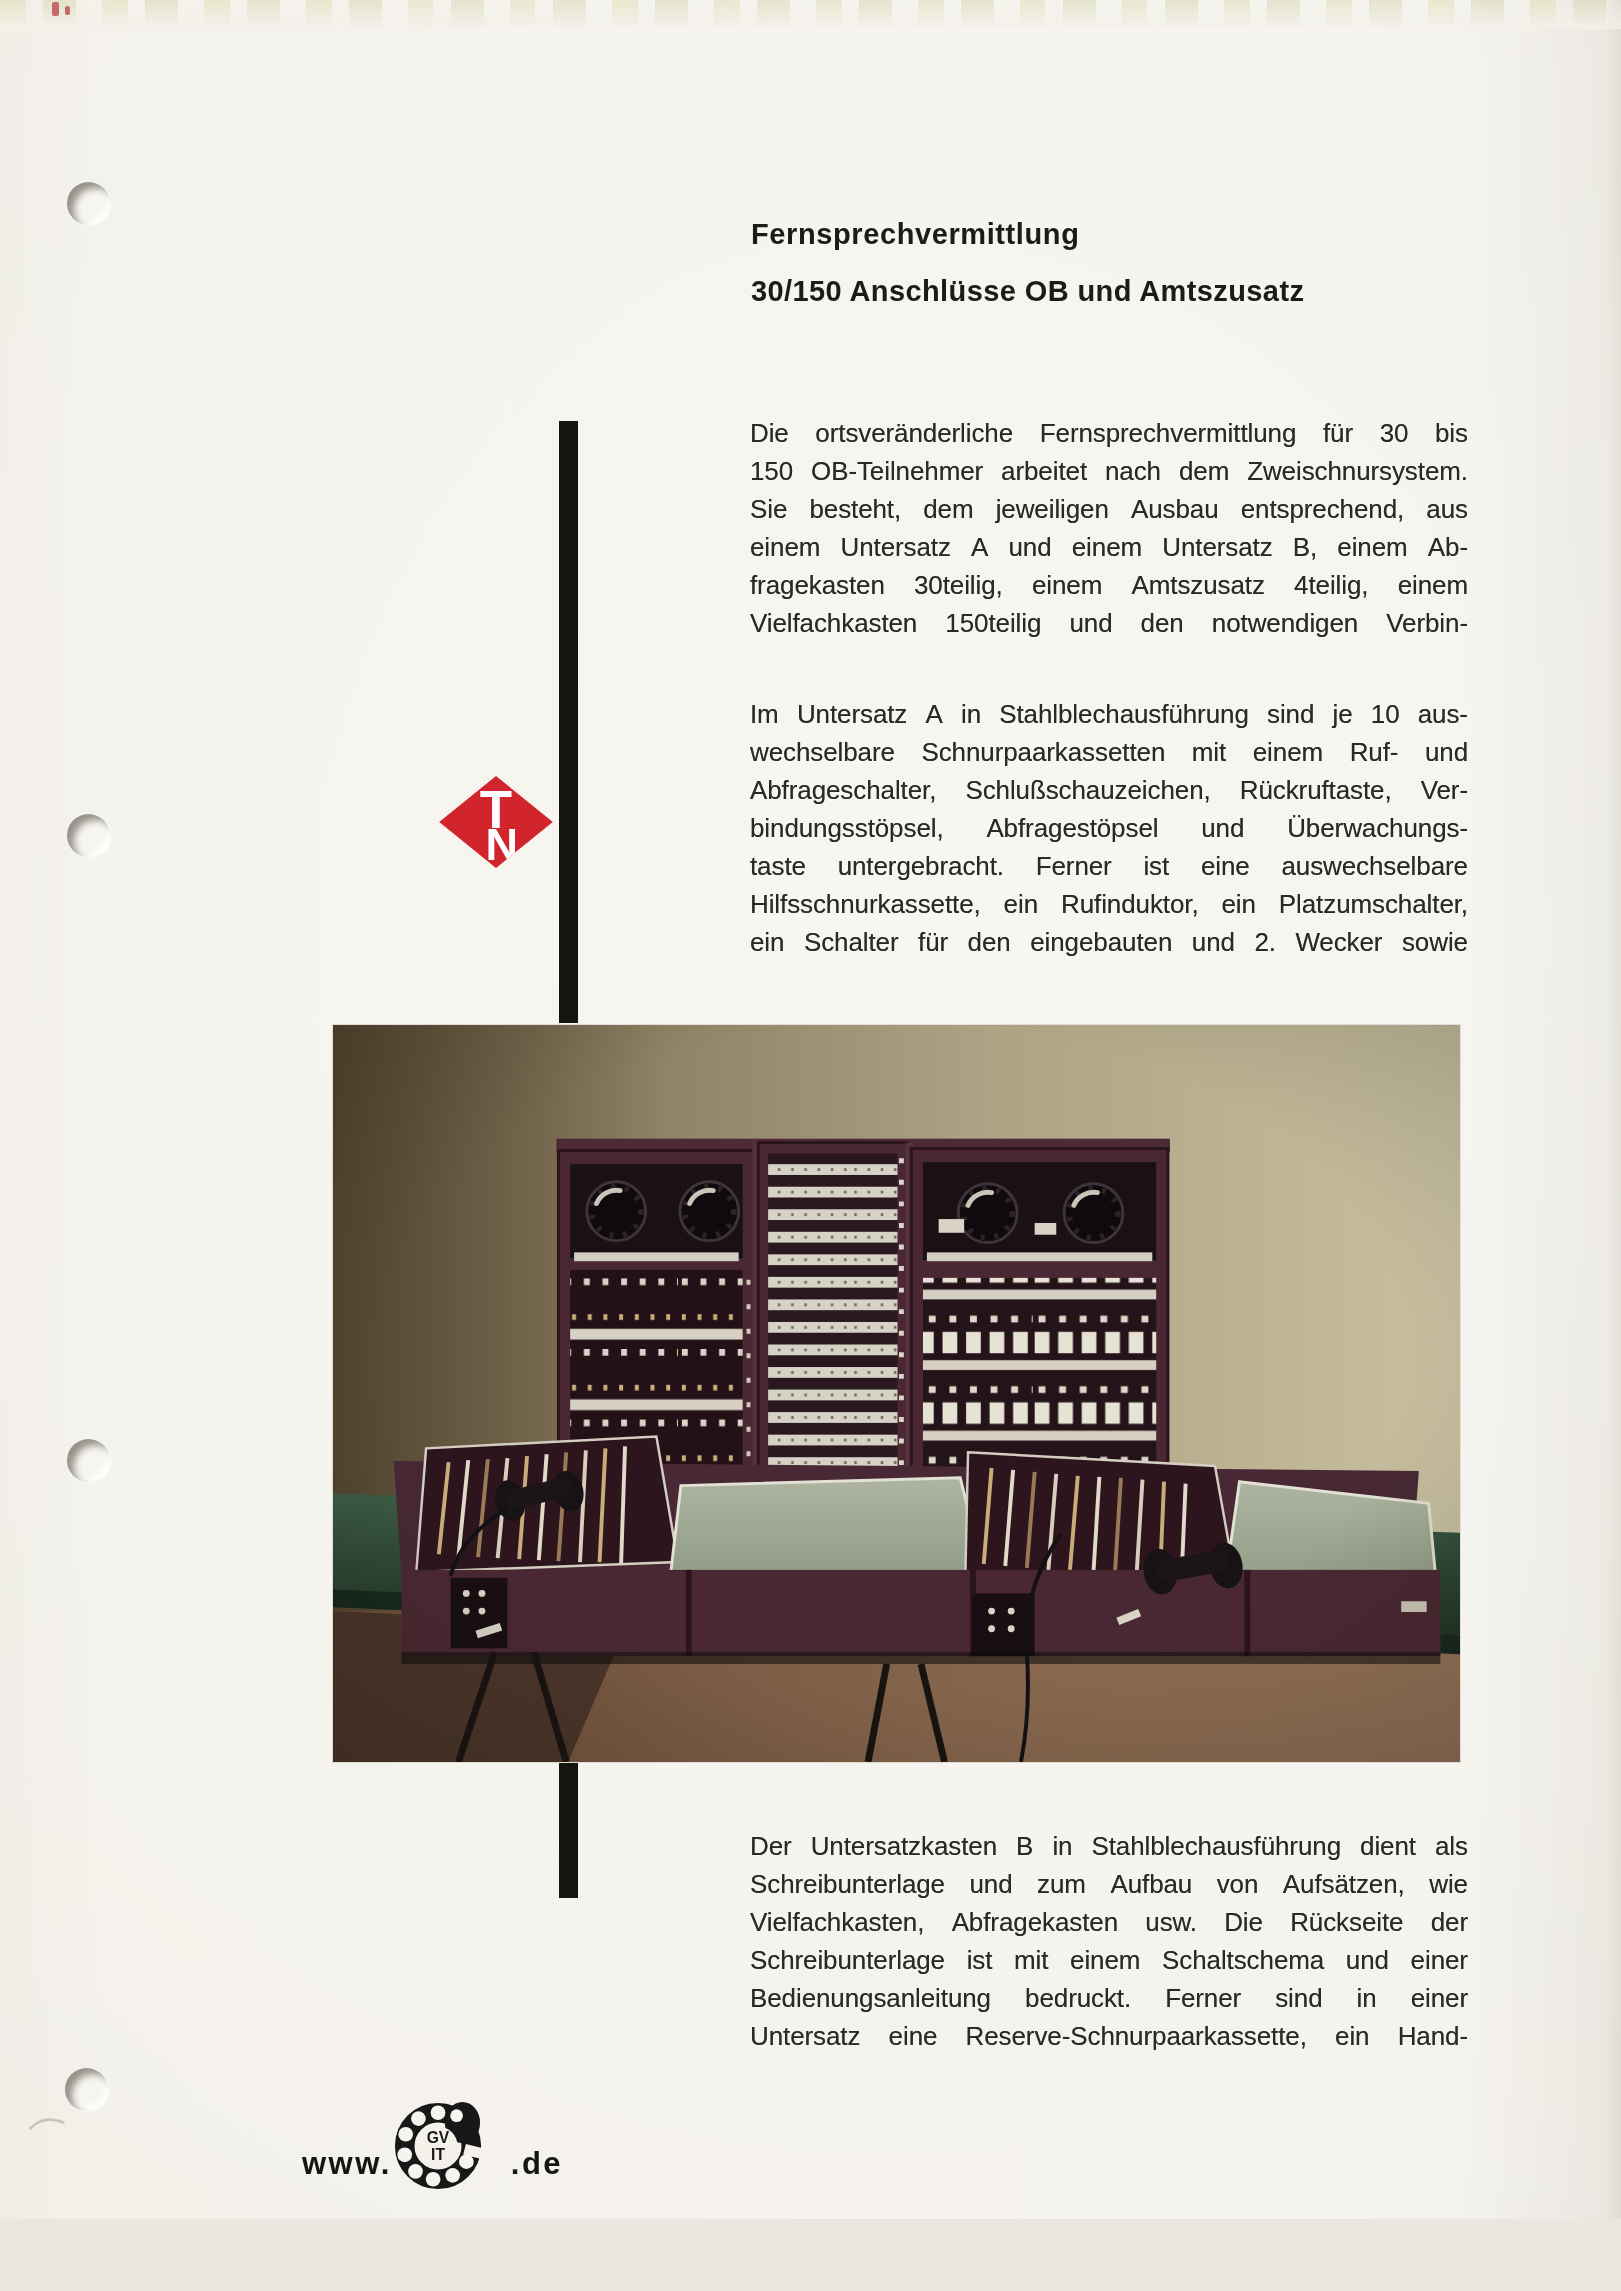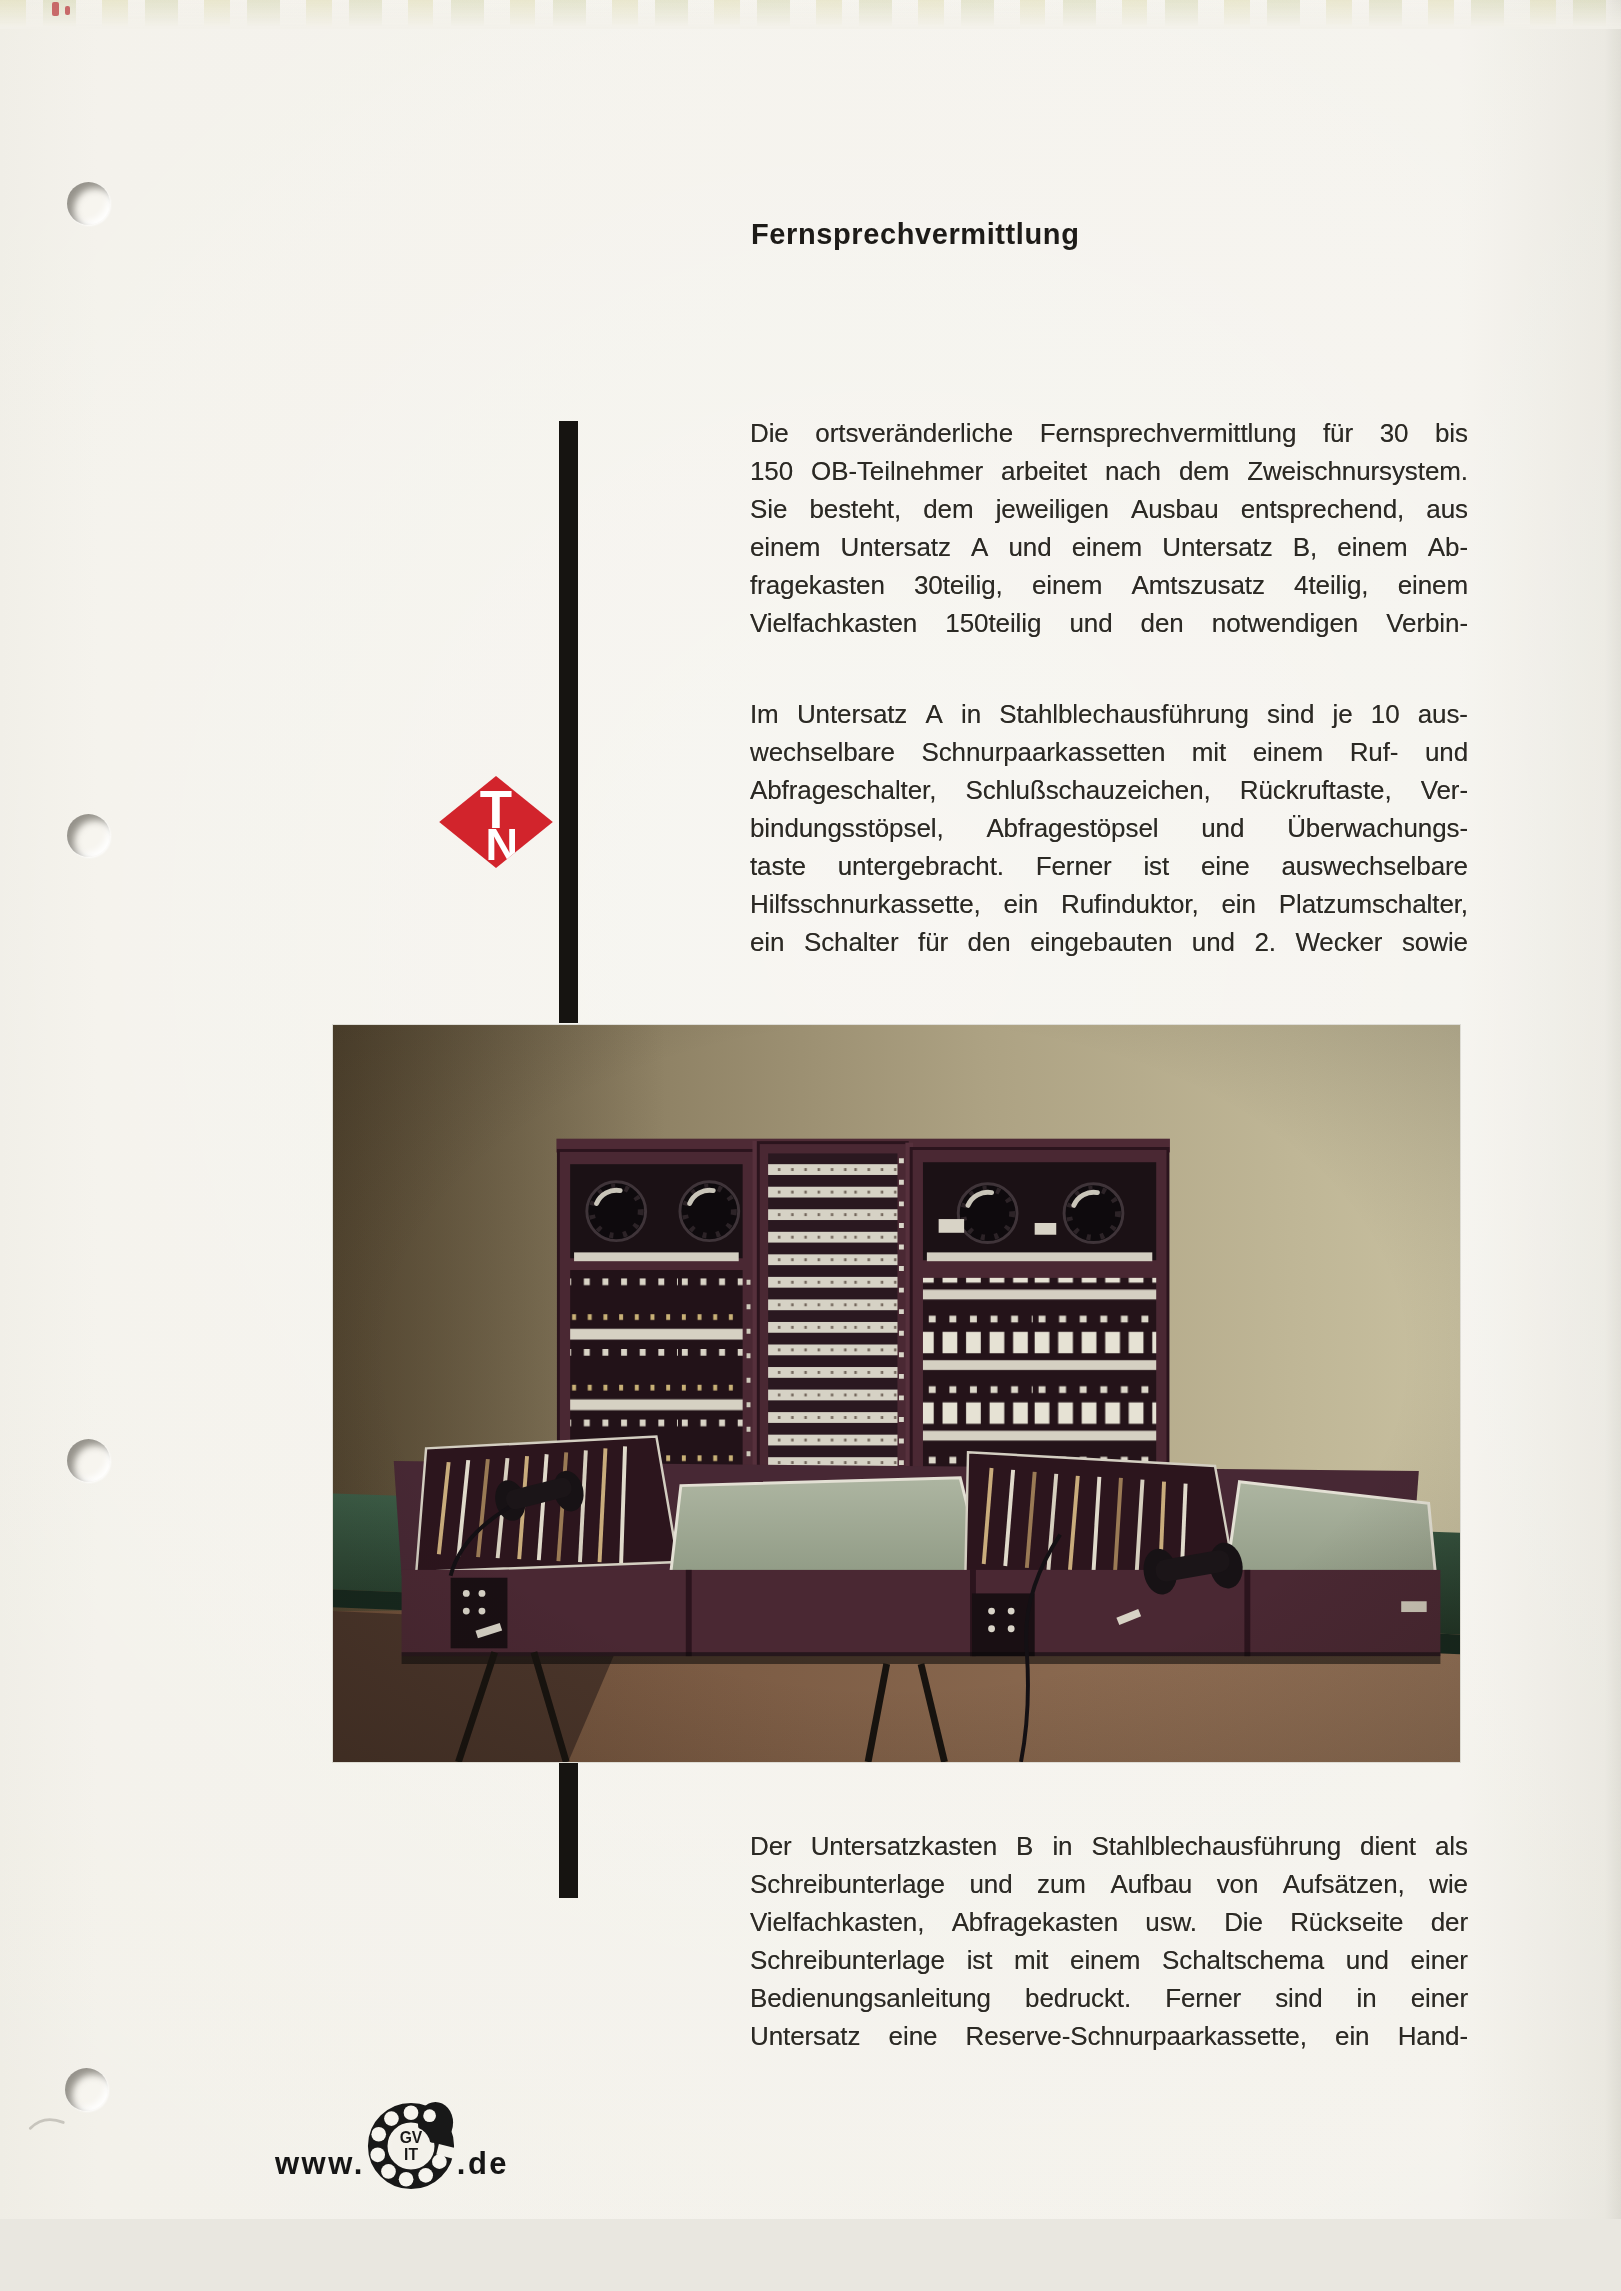--- a/index.html
+++ b/index.html
@@ -58,21 +58,21 @@
   .lline{
     display:block; height:38px; line-height:38px; font-size:26px;
     color:#2b2924; letter-spacing:-0.1px; text-shadow:0 0 0.5px rgba(50,48,42,.55);
     white-space:nowrap;
   }
   
   .photo{position:absolute; left:333px; top:1025px; width:1127px; height:737px;
     box-shadow:0 0 0 1px rgba(90,85,70,.15);}
   
   .watermark{position:absolute; left:275px; top:2100px; display:flex; align-items:flex-end;}
-  .wm-text{font-size:31px; font-weight:700; letter-spacing:2.5px; color:#151515; padding-bottom:9.8px;}
+  .wm-text{font-size:31px; font-weight:700; letter-spacing:2.5px; color:#151515; padding-bottom:9.8px;margin-left:27px;}
   .pencil-mark{position:absolute; left:25.5px; top:2107px; opacity:.45;}
   
   .page-number{
     position:absolute; left:1284px; top:2203px; width:157px; text-align:right;
     font-size:24.5px; font-weight:700; letter-spacing:-0.5px; color:#1c1a17;margin-top:32px;
   }
 </style>
 </head>
 <body>
 
@@ -82,20 +82,21 @@
   <div class="red-speck" style="left:52px; top:2px; width:6.9px; height:13.7px;"></div>
   <div class="red-speck" style="left:65px; top:5.9px; width:4.9px; height:8.8px;"></div>
 
   <div class="hole" style="left:67px; top:182px;"></div>
   <div class="hole" style="left:67px; top:814px;"></div>
   <div class="hole" style="left:67px; top:1439px;"></div>
   <div class="hole" style="left:65px; top:2068px;"></div>
 
   <div class="header">
     <div class="title">Fernsprechvermittlung</div>
+    <div class="subtitle">30/150 Anschlüsse OB und Amtszusatz</div>
   </div>
 
   <div class="vbar seg1"></div>
   <div class="vbar seg2"></div>
 
   <svg class="tn-logo" viewBox="0 0 120 98">
     <defs>
       <clipPath id="tnclip">
           <polygon points="60,2 118,49 60,96 2,49"></polygon>
         </clipPath>

